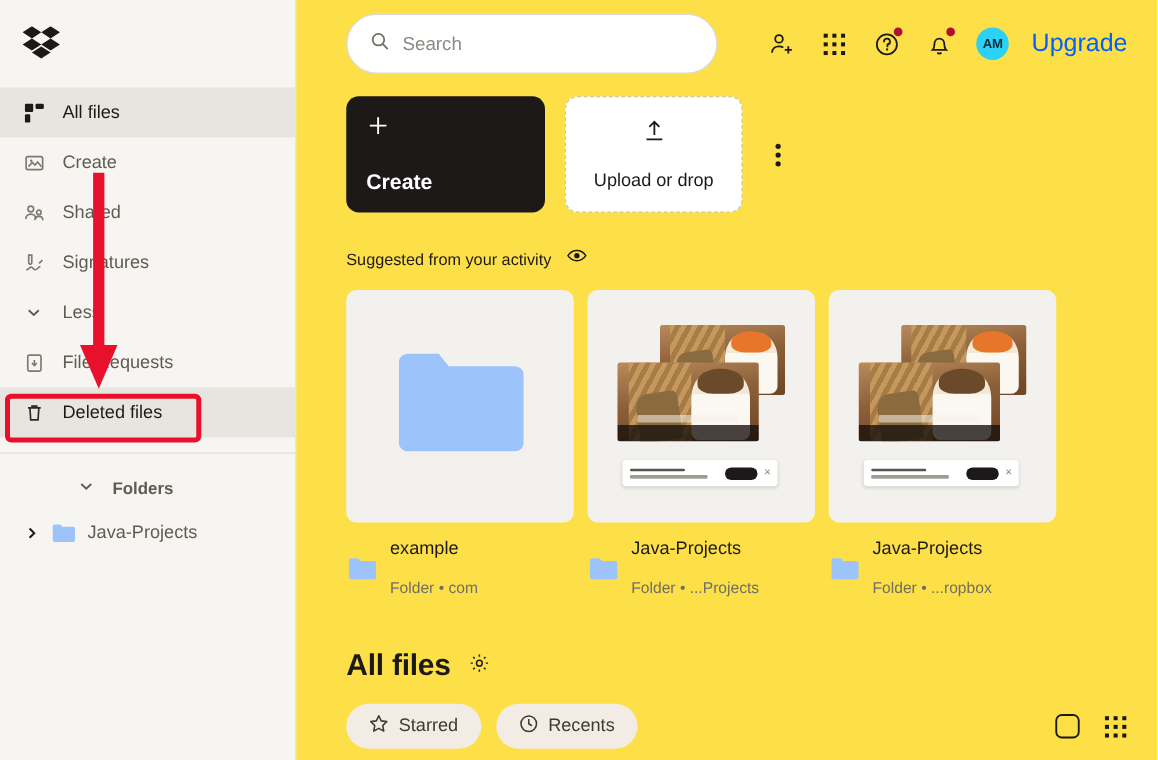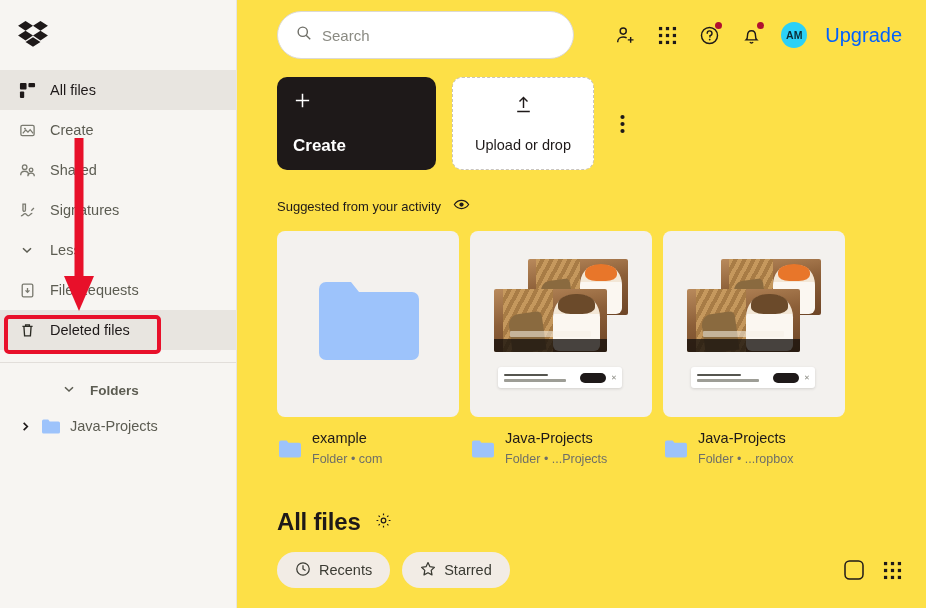--- a/index.html
+++ b/index.html
@@ -97,21 +97,21 @@
   .cards { display: flex; gap: 11px; padding: 14px 0 0 40px; }
   .card { width: 182px; cursor: pointer; }
   .thumb {
     width: 182px; height: 186px; background: #f3f1ee; border-radius: 8px;
     position: relative; overflow: hidden;
   }
   .folder-big { position: absolute; left: 42px; top: 50px; width: 100px; height: 80px; }
   .card-meta { display: flex; align-items: center; gap: 11px; padding: 12px 0 0 2px; }
   .card-folder-ic { width: 22px; height: 18px; flex: 0 0 22px; }
   .card-name { font-size: 14.5px; color: #1e1919; line-height: 1.25; }
-  .card-sub { font-size: 12.5px; color: #6f6f68; line-height: 1.35; margin-top: 4px; }
+  .card-sub { font-size: 12.5px; color: #6f6f68; line-height: 1.35; margin-top: 14px; }
 
   
   .shotA, .shotB {
     position: absolute; border-radius: 2px; overflow: hidden;
     background: linear-gradient(170deg,#b98a5c 0%, #8c5f38 45%, #6d4526 100%);
   }
   .shotA { left: 58px; top: 28px; width: 100px; height: 56px; }
   .shotB { left: 24px; top: 58px; width: 113px; height: 63px; }
   .shot-stairs {
     position: absolute; left: 8%; top: 0; width: 44%; height: 100%;
@@ -493,34 +493,34 @@
         <svg width="17" height="17" viewBox="0 0 20 20" fill="none" stroke="#1e1919" stroke-width="1.4">
           <circle cx="10" cy="10" r="2.7"></circle>
           <path d="M10 1.8v2.1M10 16.1v2.1M18.2 10h-2.1M3.9 10H1.8M15.8 4.2l-1.5 1.5M5.7 14.3l-1.5 1.5M15.8 15.8l-1.5-1.5M5.7 5.7 4.2 4.2"></path>
         </svg>
       </span>
     </div>
 
     <div class="filters-row">
       <div class="pill">
         <span>
+          <svg width="16" height="16" viewBox="0 0 18 18" fill="none" stroke="#3b3b33" stroke-width="1.4" stroke-linejoin="round">
+            <path d="M9 1.8 11.2 6.4l5 .7-3.6 3.5.9 5-4.5-2.4-4.5 2.4.9-5L1.8 7.1l5-.7L9 1.8z"></path>
+          </svg>
+        </span>
+        <span>Starred</span>
+      </div>
+      <div class="pill">
+        <span>
           <svg width="16" height="16" viewBox="0 0 18 18" fill="none" stroke="#3b3b33" stroke-width="1.4">
             <circle cx="9" cy="9" r="7"></circle>
               <path d="M9 4.8V9l2.8 1.8"></path>
           </svg>
         </span>
         <span>Recents</span>
-      </div>
-      <div class="pill">
-        <span>
-          <svg width="16" height="16" viewBox="0 0 18 18" fill="none" stroke="#3b3b33" stroke-width="1.4" stroke-linejoin="round">
-            <path d="M9 1.8 11.2 6.4l5 .7-3.6 3.5.9 5-4.5-2.4-4.5 2.4.9-5L1.8 7.1l5-.7L9 1.8z"></path>
-          </svg>
-        </span>
-        <span>Starred</span>
       </div>
 
       <div class="view-toggles">
         <span class="toggle-btn">
           <svg width="22" height="22" viewBox="0 0 22 22" fill="none" stroke="#1e1919" stroke-width="1.5">
             <rect x="2" y="2" width="18" height="18" rx="4.5"></rect>
           </svg>
         </span>
         <span class="toggle-btn">
           <svg width="19" height="19" viewBox="0 0 20 20" fill="#1e1919">

